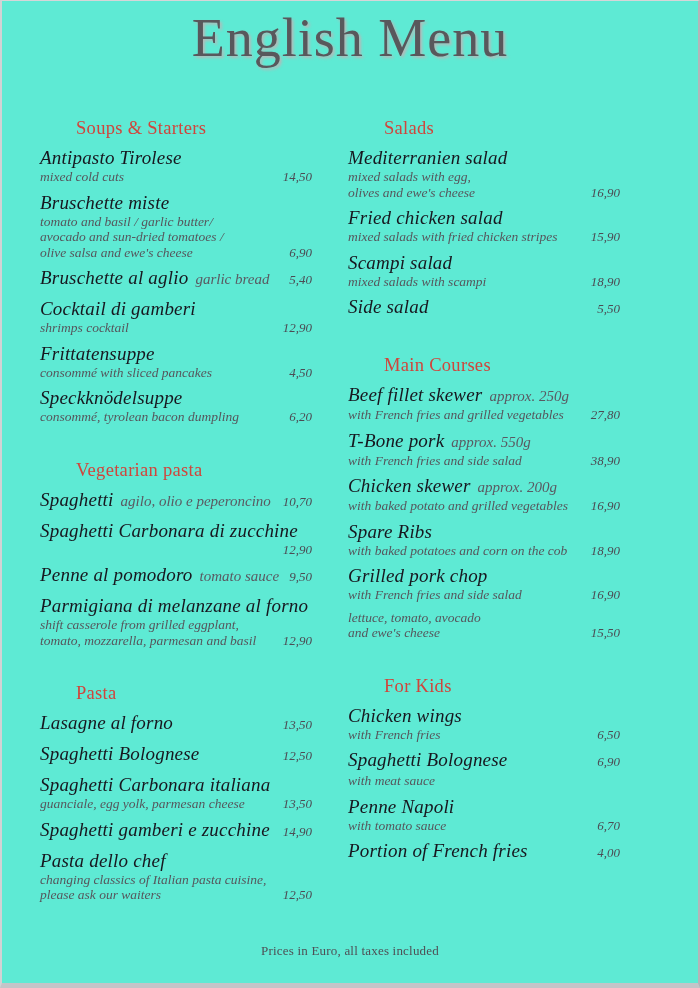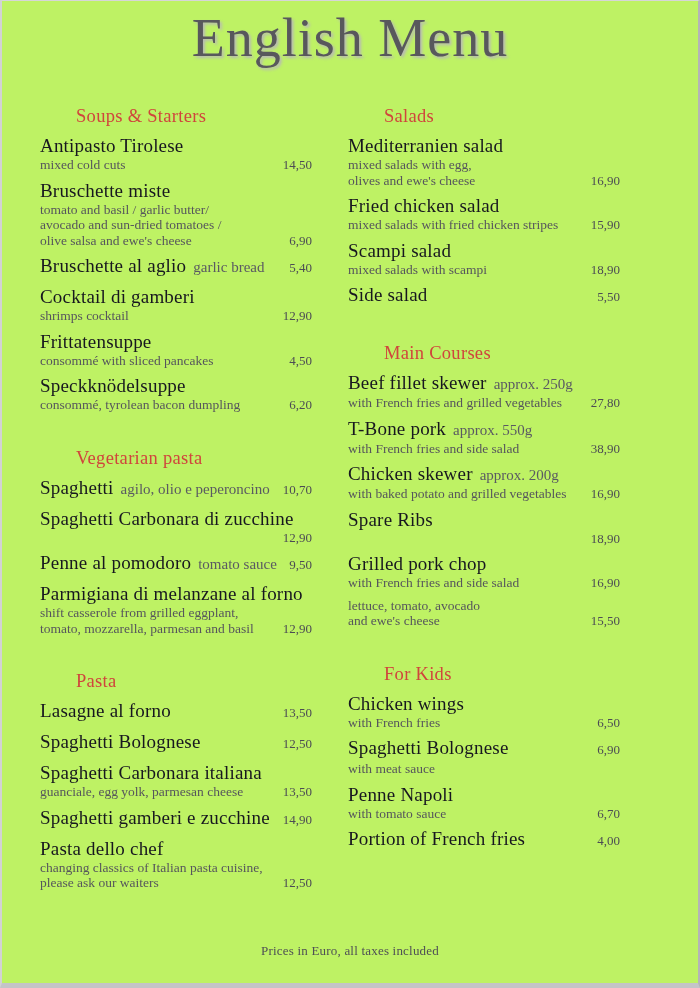--- a/index.html
+++ b/index.html
@@ -3,21 +3,21 @@
 <meta charset="utf-8">
 <style>
   * { box-sizing: border-box; margin: 0; padding: 0; }
   html, body { background: #f2f2f2; }
   body {
     width: 700px; height: 988px;
     font-family: "Liberation Serif", serif;
   }
   .page {
     width: 700px; height: 988px;
-    background: #bef264;
+    background: #5eead4;
     border-top: 1px solid #d6d6d8;
     border-left: 2px solid #d2d2d4;
     border-right: 2px solid #b4b4b8;
     border-bottom: 5px solid #c4c4c8;
     position: relative;
     overflow: hidden;
   }
   .page-title {
     text-align: center;
     font-size: 54px;
@@ -28,31 +28,31 @@
     line-height: 1.15;
     text-shadow: 2px 2px 3px #b8b8b8;
   }
   .columns {
     display: flex;
     gap: 36px;
     padding: 36px 78px 0 38px;
   }
   .column { flex: 1; min-width: 0; }
   .section { margin-top: 34px; }
-  .section:first-child { margin-top: 0; }
+  .section:first-child { margin-top: 12px; }
   .section-heading {
     color: #d0453c;
     font-size: 18.5px;
     font-weight: normal;
     line-height: 22px;
     padding-left: 36px;
     margin-bottom: 8px;
     letter-spacing: 0.3px;
   }
-  .item { margin-bottom: 7px; }
+  .item { margin-bottom: 7px; font-style: italic; }
   .line { display: flex; align-items: baseline; }
   .title-line { line-height: 22px; }
   .item-name {
     font-size: 19px;
     color: #17171f;
     letter-spacing: 0.2px;
     white-space: nowrap;
   }
   .item-suffix {
     font-size: 15px;
@@ -302,20 +302,21 @@
             <div class="line desc-line">
               <span class="item-desc">with baked potato and grilled vegetables</span>
               <span class="item-price">16,90</span>
             </div>
           </div>
           <div class="item">
             <div class="line title-line">
               <span class="item-name">Spare Ribs</span>
             </div>
             <div class="line desc-line">
+              <span class="item-desc">with baked potatoes and corn on the cob</span>
               <span class="item-price">18,90</span>
             </div>
           </div>
           <div class="item">
             <div class="line title-line">
               <span class="item-name">Grilled pork chop</span>
             </div>
             <div class="line desc-line">
               <span class="item-desc">with French fries and side salad</span>
               <span class="item-price">16,90</span>

